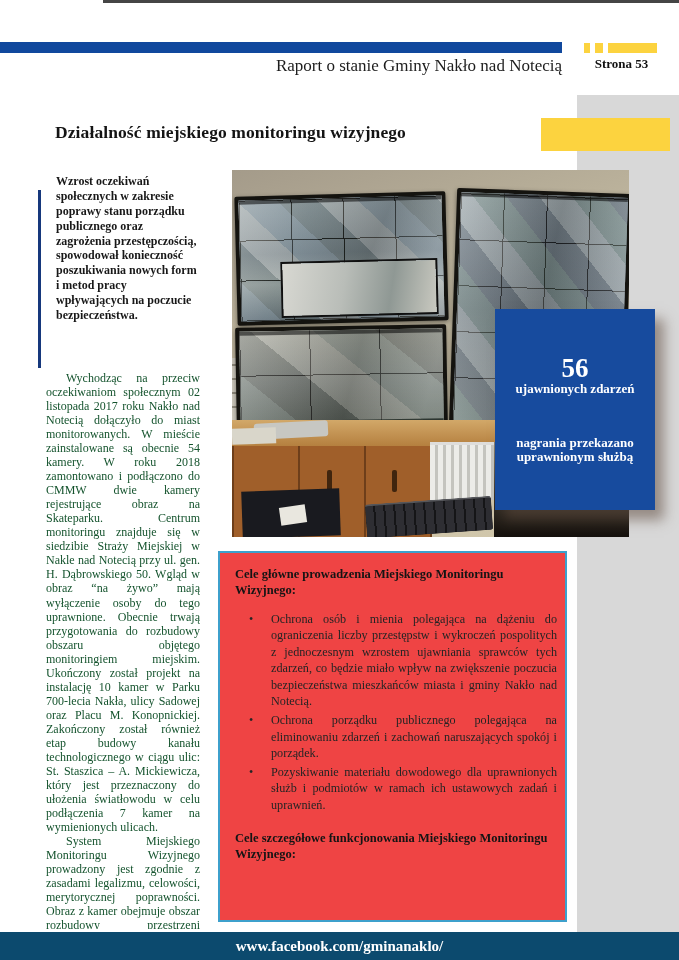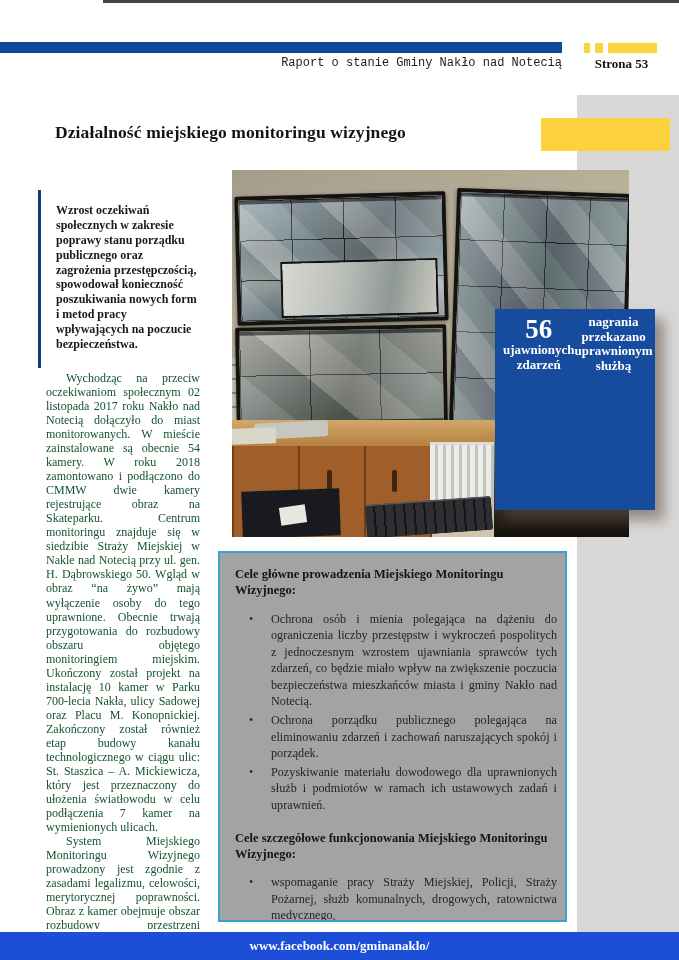--- a/index.html
+++ b/index.html
@@ -7,33 +7,33 @@
   body { font-family:"Liberation Serif", serif; color:#1e1e1e; }
   .page { position:relative; width:679px; height:960px; background:#ffffff; overflow:hidden; margin:0 auto; }
 
   
   .top-edge-line { position:absolute; left:103px; top:0; width:576px; height:3px; background:#454545; }
   .header-bar-blue { position:absolute; left:0; top:42px; width:562px; height:11px; background:#10489d; }
   .hy { position:absolute; top:43px; height:10px; background:#fcd33f; }
   .hy1 { left:584px; width:6px; }
   .hy2 { left:595px; width:8px; }
   .hy3 { left:608px; width:49px; }
-  .report-title { position:absolute; left:240px; top:56px; width:322px; text-align:right; font-size:12px; color:#1c1c1c;font-family:Liberation Mono, monospace; }
+  .report-title { position:absolute; left:240px; top:56px; width:322px; text-align:right; font-size:17px; color:#1c1c1c; }
   .page-label { position:absolute; left:586px; top:56px; width:71px; text-align:center; font-size:13px; font-weight:bold; color:#111; }
 
   
   .gray-band { position:absolute; left:577px; top:95px; width:102px; height:837px; background:#d8d8d8; }
   .title-yellow-bar { position:absolute; left:541px; top:118px; width:129px; height:33px; background:#fcd33f; }
 
   
   .page-title { position:absolute; left:55px; top:122px; width:450px; font-size:17.5px; font-weight:bold; color:#141414; letter-spacing:.1px; }
 
   
   .lead-rule { position:absolute; left:38px; top:190px; width:3px; height:178px; background:#16387c; }
-  .lead { position:absolute; left:56px; top:203px; width:142px; font-size:12px; font-weight:bold; line-height:1.24; color:#181818; }
+  .lead { position:absolute; left:56px; top:174px; width:142px; font-size:12px; font-weight:bold; line-height:1.24; color:#181818; }
   .body-col { position:absolute; left:46px; top:371px; width:154px; height:558px; overflow:hidden; font-size:12px; line-height:1.17; text-align:justify; color:#14532d; }
   .body-col p { text-indent:20px; }
 
   
   .photo { position:absolute; left:232px; top:170px; width:397px; height:367px; overflow:hidden;
            background:linear-gradient(160deg,#a49b8a 0%,#bdb49d 35%,#cdc3a8 75%,#d3c9ad 100%); }
   .drawer-unit { position:absolute; left:0; top:188px; width:30px; height:78px; background:#ccc8bc;
            background-image:repeating-linear-gradient(0deg, rgba(90,85,70,.55) 0 2px, transparent 2px 14px); }
   .monitor { position:absolute; background:#14130f; border-radius:2px; box-shadow:0 2px 5px rgba(0,0,0,.45); }
   .m1 { left:4px; top:24px; width:211px; height:129px; transform:rotate(-1.5deg); }
@@ -82,37 +82,37 @@
       background:linear-gradient(180deg,#8d8676 0%,#3a342b 55%,#15110d 100%); }
   .binder { position:absolute; left:10px; top:320px; width:98px; height:47px; background:#191a1f; transform:rotate(-2deg); }
   .binder-label { position:absolute; left:48px; top:336px; width:26px; height:18px; background:#e9e7df; transform:rotate(-8deg); }
   .keyboard { position:absolute; left:134px; top:330px; width:126px; height:34px; background:#151517; border-radius:3px;
       transform:rotate(-4deg); border-top:2px solid #55565a;
       background-image:repeating-linear-gradient(90deg, #2e2e33 0 8px, #151517 8px 10px),
                        repeating-linear-gradient(0deg, #2e2e33 0 6px, #151517 6px 8px); }
 
   
   .stats-box { position:absolute; left:495px; top:309px; width:160px; height:201px; background:#174b9e;
-      box-shadow:9px 10px 12px rgba(95,75,62,.55); color:#ffffff; display:flex; 
+      box-shadow:9px 10px 12px rgba(95,75,62,.55); color:#ffffff; display:flex; flex-direction:column;
       justify-content:space-evenly; text-align:center; padding:6px 8px; }
   .stat-value { font-size:27px; font-weight:bold; line-height:1.05; }
   .stat-label { font-size:13px; font-weight:bold; line-height:1.12; }
 
   
-  .goals-box { position:absolute; left:218px; top:551px; width:349px; height:371px; background:#a3a3a3;
+  .goals-box { position:absolute; left:218px; top:551px; width:349px; height:371px; background:#ef4444;
       border:2px solid #3da0cc; padding:13px 8px 10px 15px; overflow:hidden; }
   .goals-title { font-size:12.5px; font-weight:bold; color:#141414; line-height:1.3; }
   .goals-list { list-style:none; margin:12px 0 0 0; }
   .goals-list li { position:relative; padding-left:36px; font-size:12.2px; line-height:1.36; text-align:justify; color:#242424; margin-bottom:2px; }
   .goals-list li::before { content:"\2022"; position:absolute; left:14px; top:0; font-size:12px; color:#242424; }
   .goals-title-2 { margin-top:16px; }
 
   
-  .footer-bar { position:absolute; left:0; top:932px; width:679px; height:28px; background:#1d4ed8;
-      color:#ffffff; font-size:13px; font-weight:bold; text-align:center; line-height:28px; }
+  .footer-bar { position:absolute; left:0; top:932px; width:679px; height:28px; background:#0c4a6e;
+      color:#ffffff; font-size:15px; font-weight:bold; text-align:center; line-height:28px; }
 </style>
 </head>
 <body>
 
 <div class="page">
 
   <div class="top-edge-line"></div>
   <div class="header-bar-blue"></div>
   <div class="hy hy1"></div>
   <div class="hy hy2"></div>
@@ -169,21 +169,17 @@
   </div>
 
   <div class="goals-box">
     <div class="goals-title">Cele główne prowadzenia Miejskiego Monitoringu Wizyjnego:</div>
     <ul class="goals-list">
       <li>Ochrona osób i mienia polegająca na dążeniu do ograniczenia liczby przestępstw i wykroczeń pospolitych z jednoczesnym wzrostem ujawniania sprawców tych zdarzeń, co będzie miało wpływ na zwiększenie poczucia bezpieczeństwa mieszkańców miasta i gminy Nakło nad Notecią.</li>
       <li>Ochrona porządku publicznego polegająca na eliminowaniu zdarzeń i zachowań naruszających spokój i porządek.</li>
       <li>Pozyskiwanie materiału dowodowego dla uprawnionych służb i podmiotów w ramach ich ustawowych zadań i uprawnień.</li>
     </ul>
     <div class="goals-title goals-title-2">Cele szczegółowe funkcjonowania Miejskiego Monitoringu Wizyjnego:</div>
-    <ul class="goals-list">
-      <li>wspomaganie pracy Straży Miejskiej, Policji, Straży Pożarnej, służb komunalnych, drogowych, ratownictwa medycznego,</li>
-
-    </ul>
   </div>
 
   <div class="footer-bar">www.facebook.com/gminanaklo/</div>
 
 </div>
 
 </body></html>

